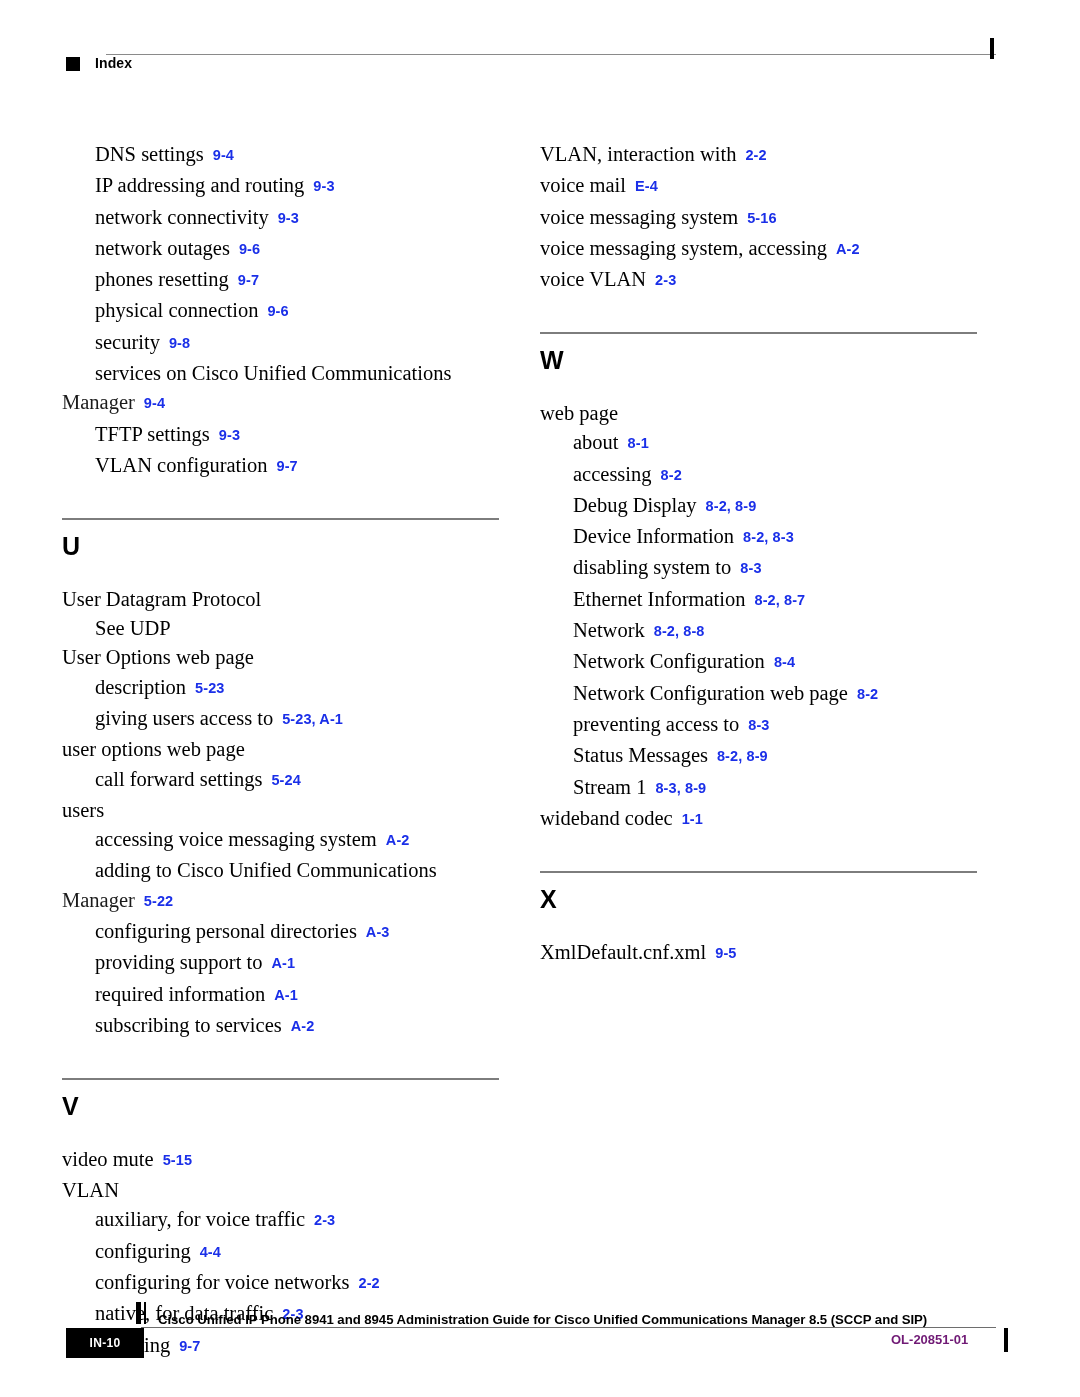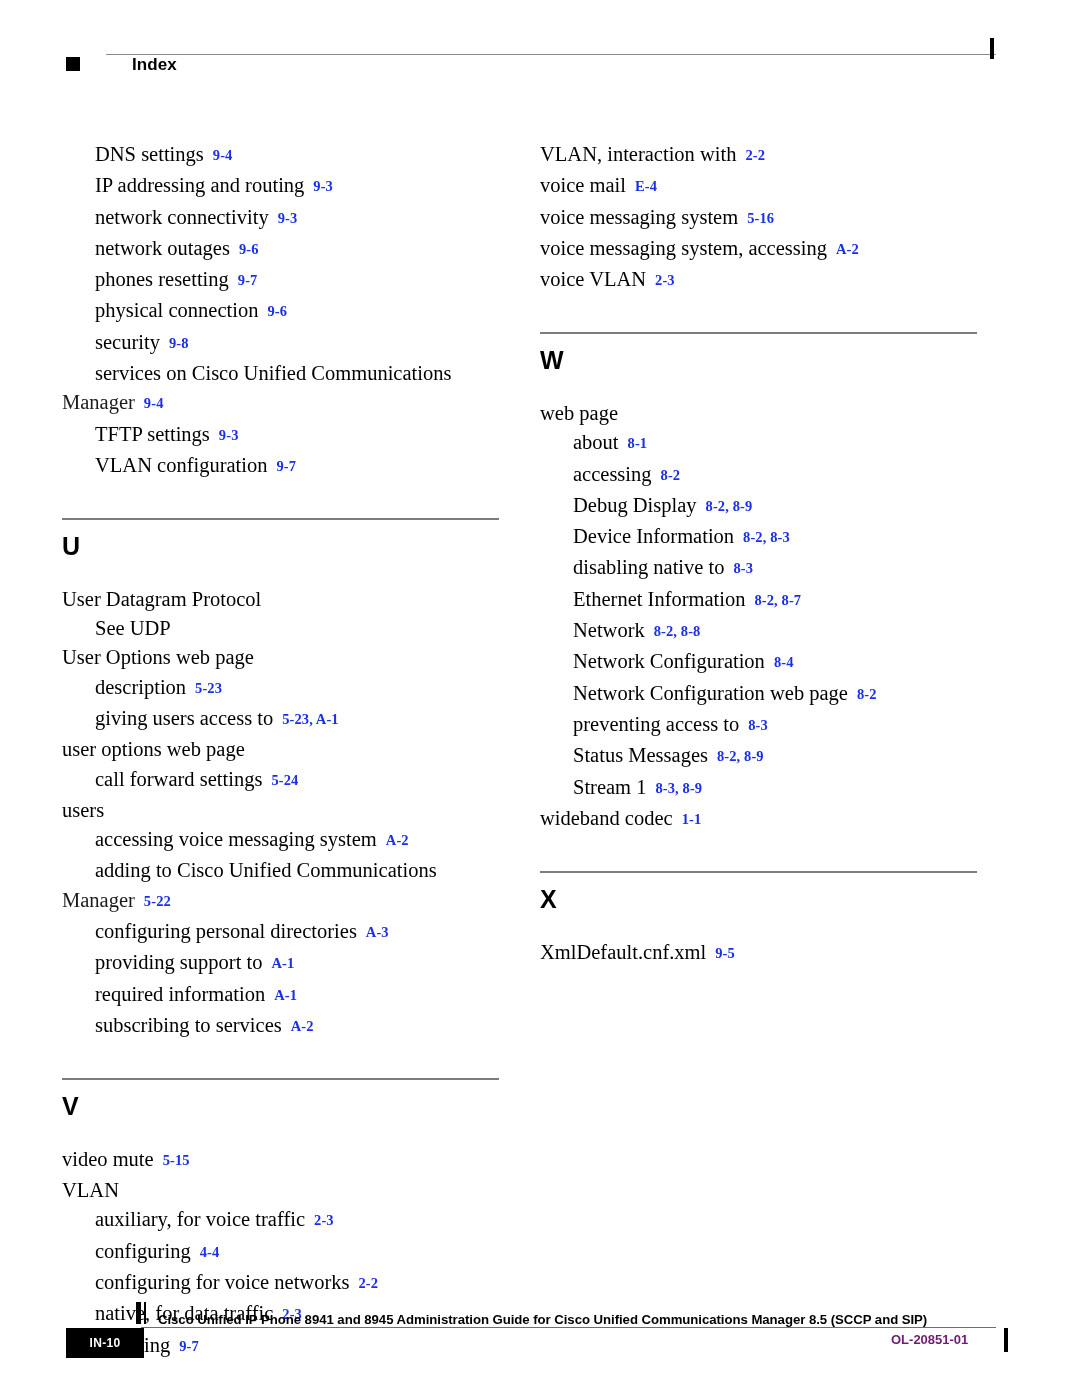--- a/index.html
+++ b/index.html
@@ -38,25 +38,24 @@
     top: 13px;
     width: 14px;
     height: 14px;
     background: #000000;
   }
   .header-title {
     position: absolute;
     left: 29px;
     top: 11px;
     font-family: "Liberation Sans", sans-serif;
-    font-size: 17px;
+    font-size: 14px;
     font-weight: bold;
     color: #000000;
     letter-spacing: 0.1px;
-    margin-left: 37px;
   }
   .corner-tick {
     position: absolute;
     left: 990px;
     top: 38px;
     width: 4px;
     height: 21px;
     background: #000000;
   }
 
@@ -75,21 +74,21 @@
     font-size: 20.5px;
     line-height: 29.3px;
     color: #1b1b1b;
     white-space: nowrap;
   }
   .lvl0 { margin-left: 0px; }
   .lvl1 { margin-left: 33px; }
 
   .entry .term { color: #000000; text-align: center; }
   .entry .ref {
-    font-family: Liberation Serif, serif;
+    font-family: Liberation Sans, sans-serif;
     font-size: 14.5px;
     font-weight: bold;
     color: #1a2fe8;
     margin-left: 9px;
     position: relative;
     top: -1px;
     letter-spacing: 0.1px;
   }
   .entry.wrap { white-space: normal; width: 392px; }
   .entry.wrap .cont { display: block; margin-left: -33px; }
@@ -268,21 +267,21 @@
       </div>
     <div>
         <div class="section">
           <div class="section-rule"></div>
           <div class="section-letter">W</div>
           <div class="entry lvl0"><span class="term">web page</span></div>
           <div class="entry lvl1"><span class="term">about</span><span class="ref">8-1</span></div>
           <div class="entry lvl1"><span class="term">accessing</span><span class="ref">8-2</span></div>
           <div class="entry lvl1"><span class="term">Debug Display</span><span class="ref">8-2, 8-9</span></div>
           <div class="entry lvl1"><span class="term">Device Information</span><span class="ref">8-2, 8-3</span></div>
-          <div class="entry lvl1"><span class="term">disabling native to</span><span class="ref">8-3</span></div>
+          <div class="entry lvl1"><span class="term">disabling system to</span><span class="ref">8-3</span></div>
           <div class="entry lvl1"><span class="term">Ethernet Information</span><span class="ref">8-2, 8-7</span></div>
           <div class="entry lvl1"><span class="term">Network</span><span class="ref">8-2, 8-8</span></div>
           <div class="entry lvl1"><span class="term">Network Configuration</span><span class="ref">8-4</span></div>
           <div class="entry lvl1"><span class="term">Network Configuration web page</span><span class="ref">8-2</span></div>
           <div class="entry lvl1"><span class="term">preventing access to</span><span class="ref">8-3</span></div>
           <div class="entry lvl1"><span class="term">Status Messages</span><span class="ref">8-2, 8-9</span></div>
           <div class="entry lvl1"><span class="term">Stream 1</span><span class="ref">8-3, 8-9</span></div>
           <div class="entry lvl0"><span class="term">wideband codec</span><span class="ref">1-1</span></div>
         </div>
         <div class="section">

